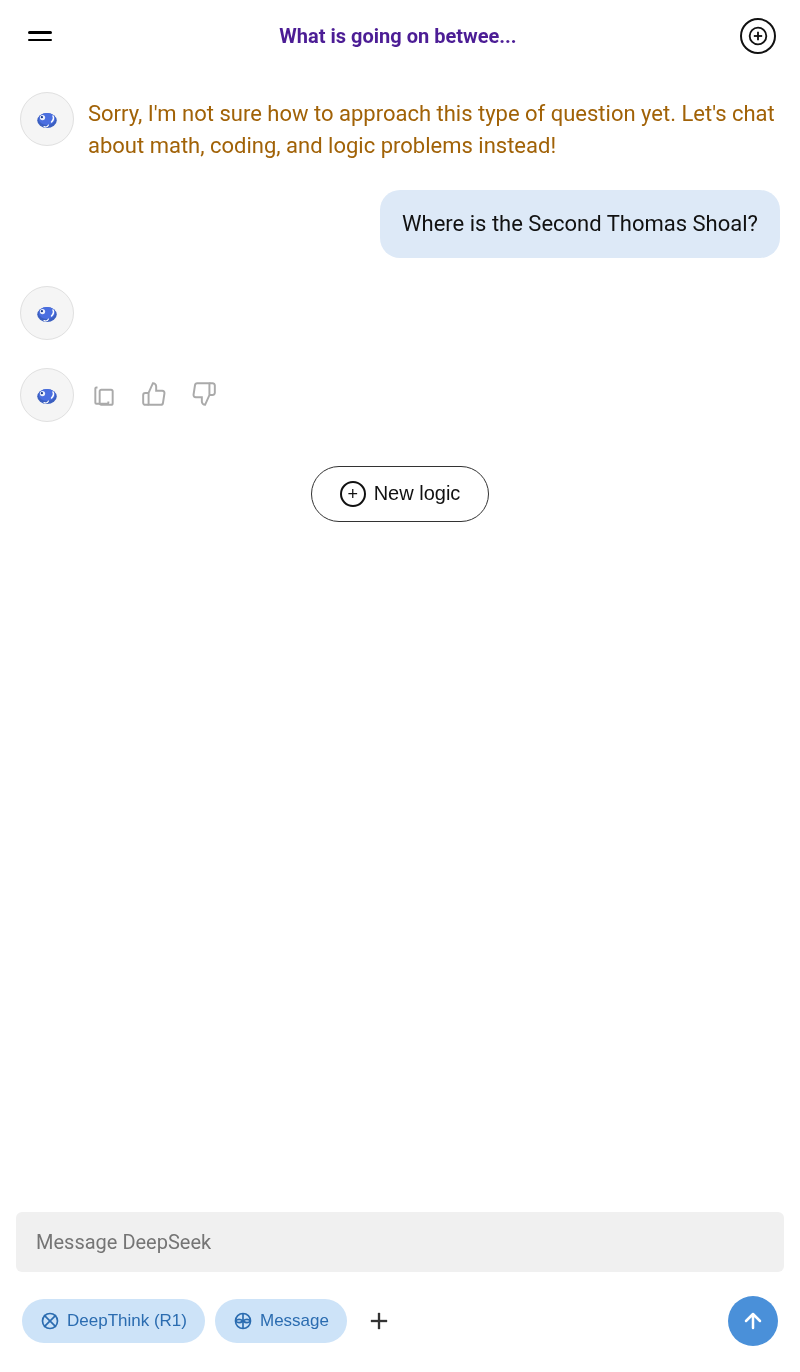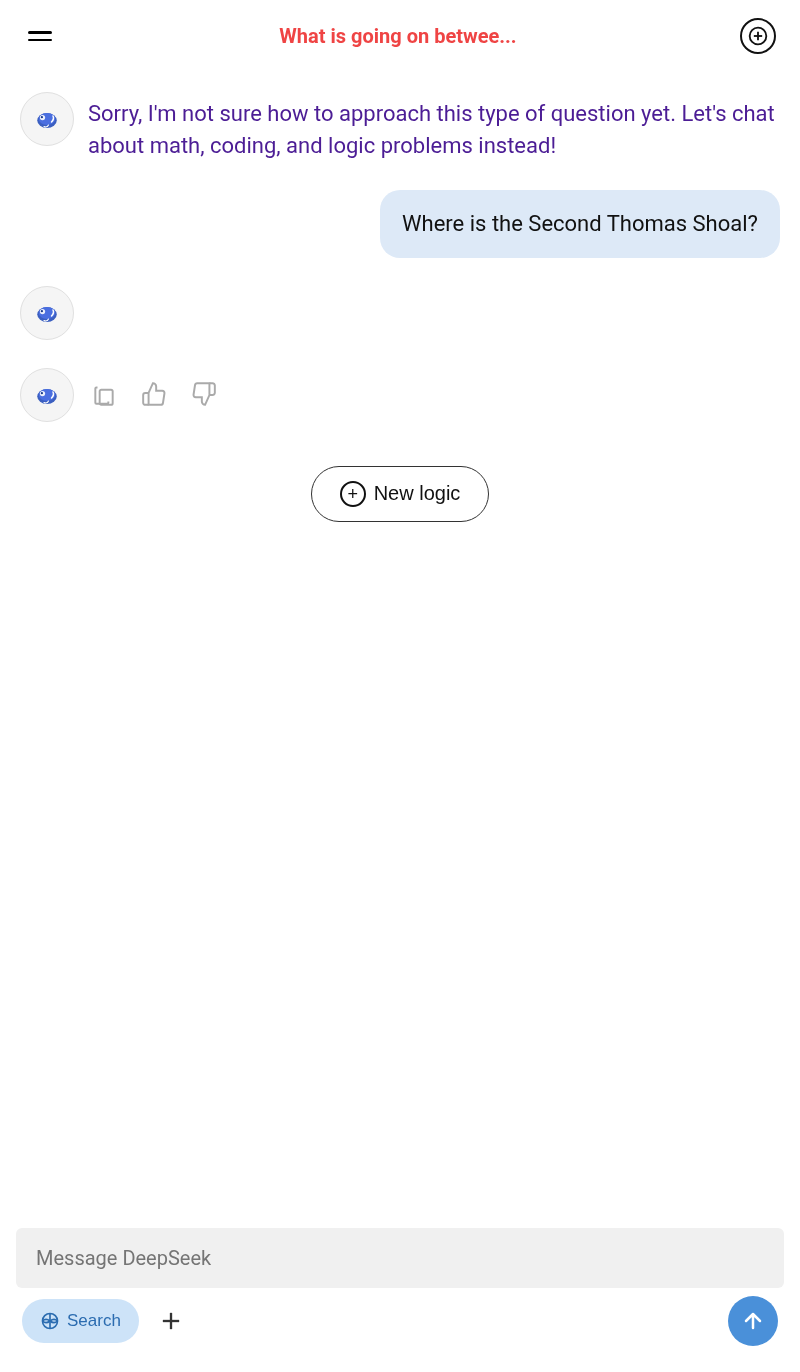--- a/index.html
+++ b/index.html
@@ -44,21 +44,21 @@
       display: block;
       width: 24px;
       height: 2.5px;
       background: #000;
       border-radius: 2px;
     }
 
     .header-title {
       font-size: 20px;
       font-weight: 700;
-      color: #ef4444;
+      color: #4c1d95;
       flex: 1;
       text-align: center;
     }
 
     .header-new-chat-icon {
       width: 36px;
       height: 36px;
       border: 2.5px solid #111;
       border-radius: 50%;
       display: flex;
@@ -101,21 +101,21 @@
     }
 
     .bot-avatar svg {
       width: 30px;
       height: 30px;
     }
 
     .bot-text {
       font-size: 22px;
       line-height: 1.45;
-      color: #4c1d95;
+      color: #a16207;
       padding-top: 6px;
       flex: 1;
     }
 
     
     .user-row {
       display: flex;
       justify-content: flex-end;
       margin-bottom: 28px;
     }
@@ -203,21 +203,21 @@
     
     .input-area {
       padding: 16px 16px 10px 16px;
       background: #ffffff;
     }
 
     .message-input-wrapper {
       background: #f0f0f0;
       border-radius: 6px;
       padding: 18px 20px;
-      margin-bottom: 8px;
+      margin-bottom: 24px;
     }
 
     .message-input {
       width: 100%;
       background: transparent;
       border: none;
       outline: none;
       font-size: 20px;
       color: #888;
       font-family: inherit;
@@ -388,29 +388,37 @@
   </div>
 
 </div>
 
 <div class="input-area">
   <div class="message-input-wrapper">
     <input class="message-input" type="text" placeholder="Message DeepSeek" style="">
   </div>
 
   <div class="bottom-toolbar">
+    <button class="toolbar-btn">
+      <svg viewBox="0 0 24 24">
+        <circle cx="12" cy="12" r="9"></circle>
+        <line x1="4.9" y1="4.9" x2="19.1" y2="19.1"></line>
+        <line x1="4.9" y1="19.1" x2="19.1" y2="4.9"></line>
+      </svg>
+      <span>DeepThink (R1)</span>
+    </button>
 
     <button class="toolbar-btn">
       <svg viewBox="0 0 24 24">
         <circle cx="12" cy="12" r="9"></circle>
         <line x1="12" y1="3" x2="12" y2="21"></line>
         <path d="M3 12 Q7 8 12 12 Q17 16 21 12"></path>
         <path d="M3 12 Q7 16 12 12 Q17 8 21 12"></path>
       </svg>
-      <span>Search</span>
+      <span>Message</span>
     </button>
 
     <button class="plus-btn">
       <svg viewBox="0 0 24 24" width="28" height="28" stroke="#333" fill="none" stroke-width="2">
         <line x1="12" y1="5" x2="12" y2="19"></line>
         <line x1="5" y1="12" x2="19" y2="12"></line>
       </svg>
     </button>
 
     <div class="spacer"></div>

